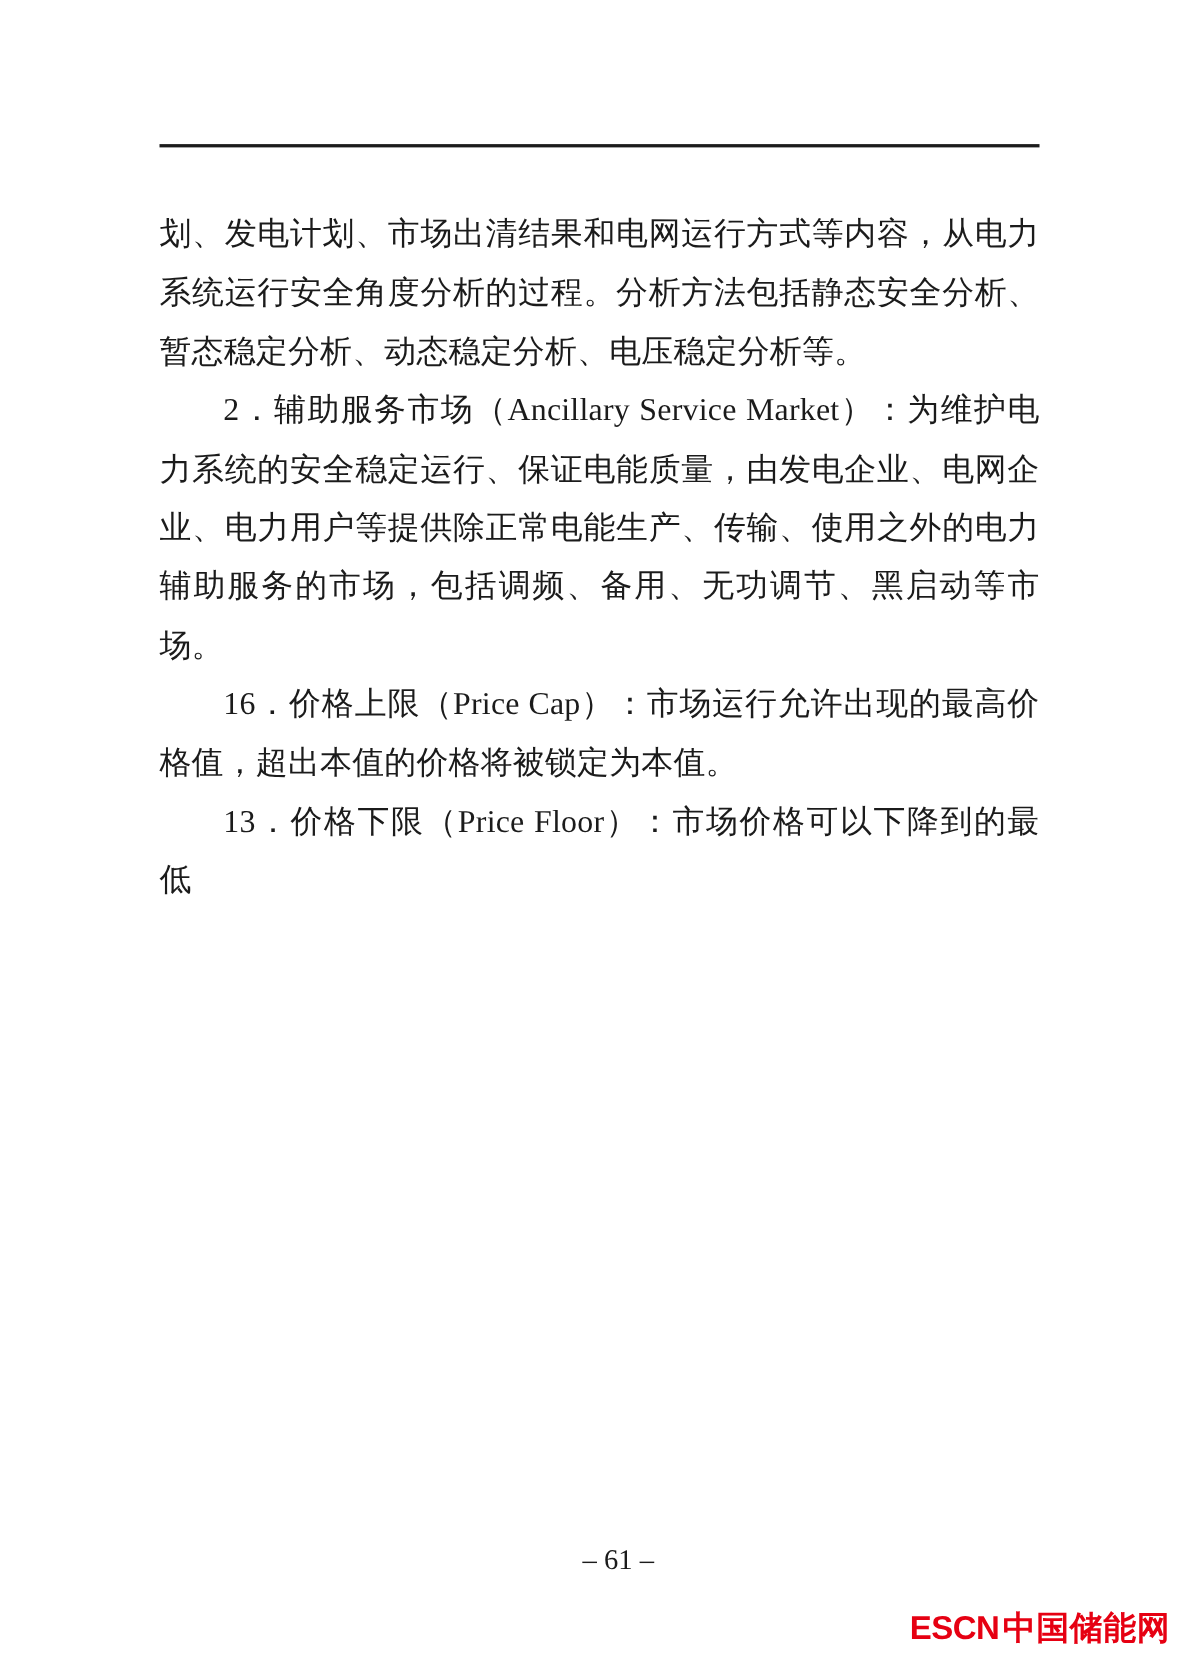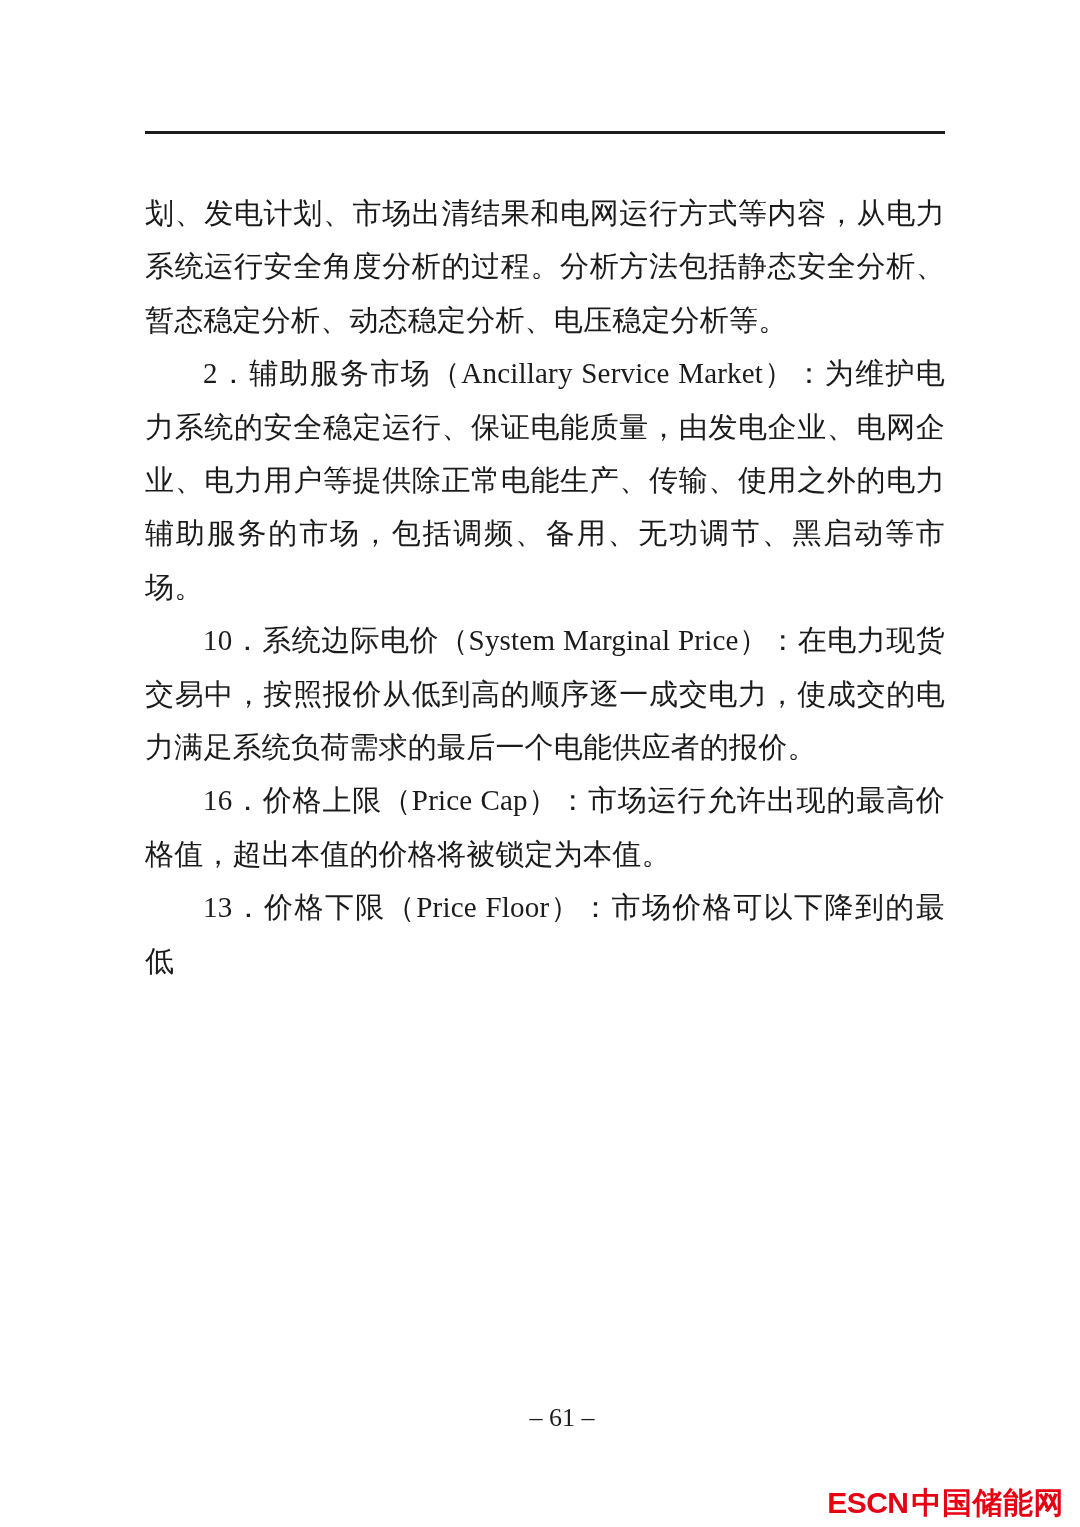--- a/index.html
+++ b/index.html
@@ -59,41 +59,39 @@
   }
   .logo {
     position: absolute;
     top: 1464px;
     right: 16px;
     font-family: "Liberation Sans", "DejaVu Sans", sans-serif;
     font-weight: 800;
     font-size: 30px;
     line-height: 34px;
     white-space: nowrap;
-    margin-top: 22px;
   }
   .logo-latin {
     letter-spacing: -0.5px;
     margin-right: 3px;
   }
   .logo-cn {
     letter-spacing: 0.5px;
   }
 </style>
 </head>
 <body>
 
 <div class="page">
 
   <div class="top-rule"></div>
 
   <main class="body-text">
     <p class="para no-indent">划、发电计划、市场出清结果和电网运行方式等内容，从电力系统运行安全角度分析的过程。分析方法包括静态安全分析、暂态稳定分析、动态稳定分析、电压稳定分析等。</p>
     <p class="para">2．辅助服务市场（Ancillary Service Market）：为维护电力系统的安全稳定运行、保证电能质量，由发电企业、电网企业、电力用户等提供除正常电能生产、传输、使用之外的电力辅助服务的市场，包括调频、备用、无功调节、黑启动等市场。</p>
-    <p class="para">10．系统边际电价（System Marginal Price）：在电力现货交易中，按照报价从低到高的顺序逐一成交电力，使成交的电力满足系统负荷需求的最后一个电能供应者的报价。</p>
     <p class="para">16．价格上限（Price Cap）：市场运行允许出现的最高价格值，超出本值的价格将被锁定为本值。</p>
     <p class="para fill-last">13．价格下限（Price Floor）：市场价格可以下降到的最低</p>
   </main>
 
   <div class="page-number">– 61 –</div>
 
   <div class="logo" style="color: rgb(230, 0, 18);">
     <span class="logo-latin">ESCN</span><span class="logo-cn">中国储能网</span>
   </div>
 

